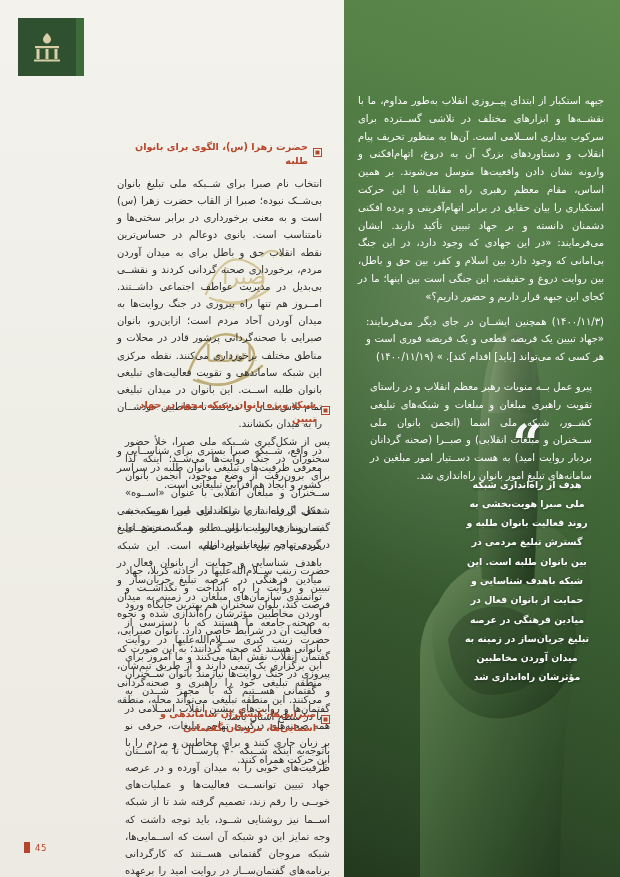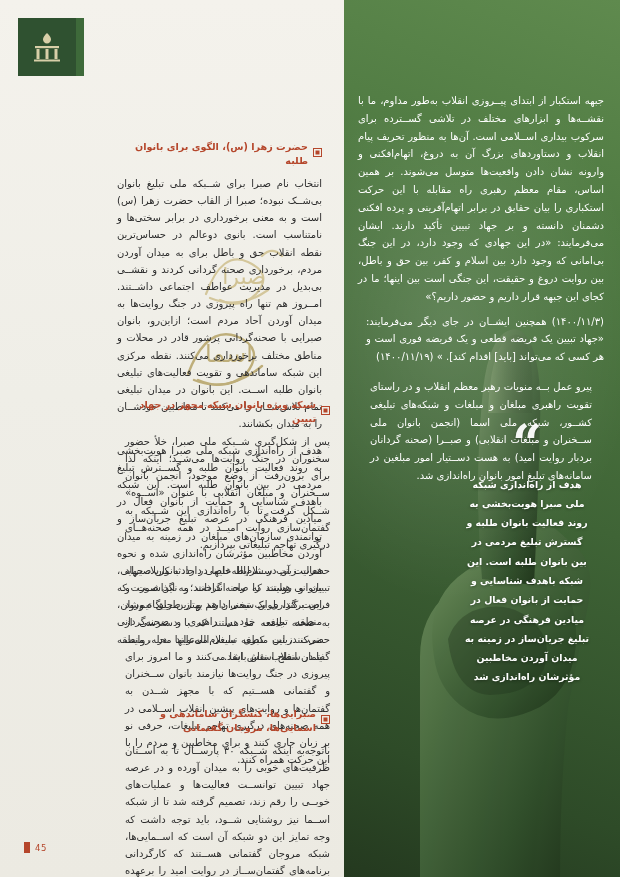--- a/index.html
+++ b/index.html
@@ -261,20 +261,21 @@
     <div class="sec-head">
       <span class="bullet">
         <svg width="9" height="9" viewBox="0 0 9 9" aria-hidden="true">
           <rect x="0.5" y="0.5" width="8" height="8" fill="none" stroke="#b5462b" stroke-width="1"></rect>
           <rect x="2.5" y="2.5" width="4" height="4" fill="#b5462b"></rect>
         </svg>
       </span>
       <span class="title">حضرت زهرا (س)، الگوی برای بانوان طلبه</span>
     </div>
     <p class="body-txt">انتخاب نام صبرا برای شــبکه ملی تبلیغ بانوان بی‌شــک نبوده؛ صبرا از القاب حضرت زهرا (س) است و به معنی برخورداری در برابر سختی‌ها و نامتناسب است. بانوی دوعالم در حساس‌ترین نقطه انقلاب حق و باطل برای به میدان آوردن مردم، برخورداری صحنه گردانی کردند و نقشــی بی‌بدیل در مدیریت عواطف اجتماعی داشــتند. امــروز هم تنها راه پیروزی در جنگ روایت‌ها به میدان آوردن آحاد مردم است؛ ازاین‌رو، بانوان صبرایی با صحنه‌گردانی پرشور قادر در محلات و مناطق مختلف برخورداری می‌کنند. نقطه مرکزی این شبکه ساماندهی و تقویت فعالیت‌های تبلیغی بانوان طلبه اســت. این بانوان در میدان تبلیغی تمام تلاش‌شــان را می‌کنند تا مخاطبین خودشــان را به میدان بکشانند.</p>
+    <p class="body-txt">در واقع، شــبکه صبرا بستری برای شناســایی و معرفی ظرفیت‌های تبلیغی بانوان طلبه در سراسر کشور و ایجاد هم‌افزایی تبلیغاتی است.</p>
     <p class="body-txt">هدف از راه‌اندازی شبکه ملی صبرا هویت‌بخشی به روند فعالیت بانوان طلبه و گســترش تبلیغ مردمی در بین بانوان طلبه است. این شبکه باهدف شناسایی و حمایت از بانوان فعال در میادین فرهنگی در عرصه تبلیغ جریان‌ساز و توانمندی سازمان‌های مبلغان در زمینه به میدان آوردن مخاطبین مؤثرشان راه‌اندازی شده و نحوه فعالیت آن در شرایط خاصی دارد. بانوان صبرایی، بانوانی هستند که صحنه گردانند؛ به این صورت که این برگزاری یک تیمی دارند و از طریق تیم‌شان، منطقه تبلیغی خود را راهبری و صحنه‌گردانی می‌کنند. این منطقه تبلیغی می‌تواند محله، منطقه یا در سطح استان باشد.</p>
   </div>
 
   <div class="col-mid" style="top:398px;">
     <div class="sec-head">
       <span class="bullet">
         <svg width="9" height="9" viewBox="0 0 9 9" aria-hidden="true">
           <rect x="0.5" y="0.5" width="8" height="8" fill="none" stroke="#b5462b" stroke-width="1"></rect>
           <rect x="2.5" y="2.5" width="4" height="4" fill="#b5462b"></rect>
         </svg>

